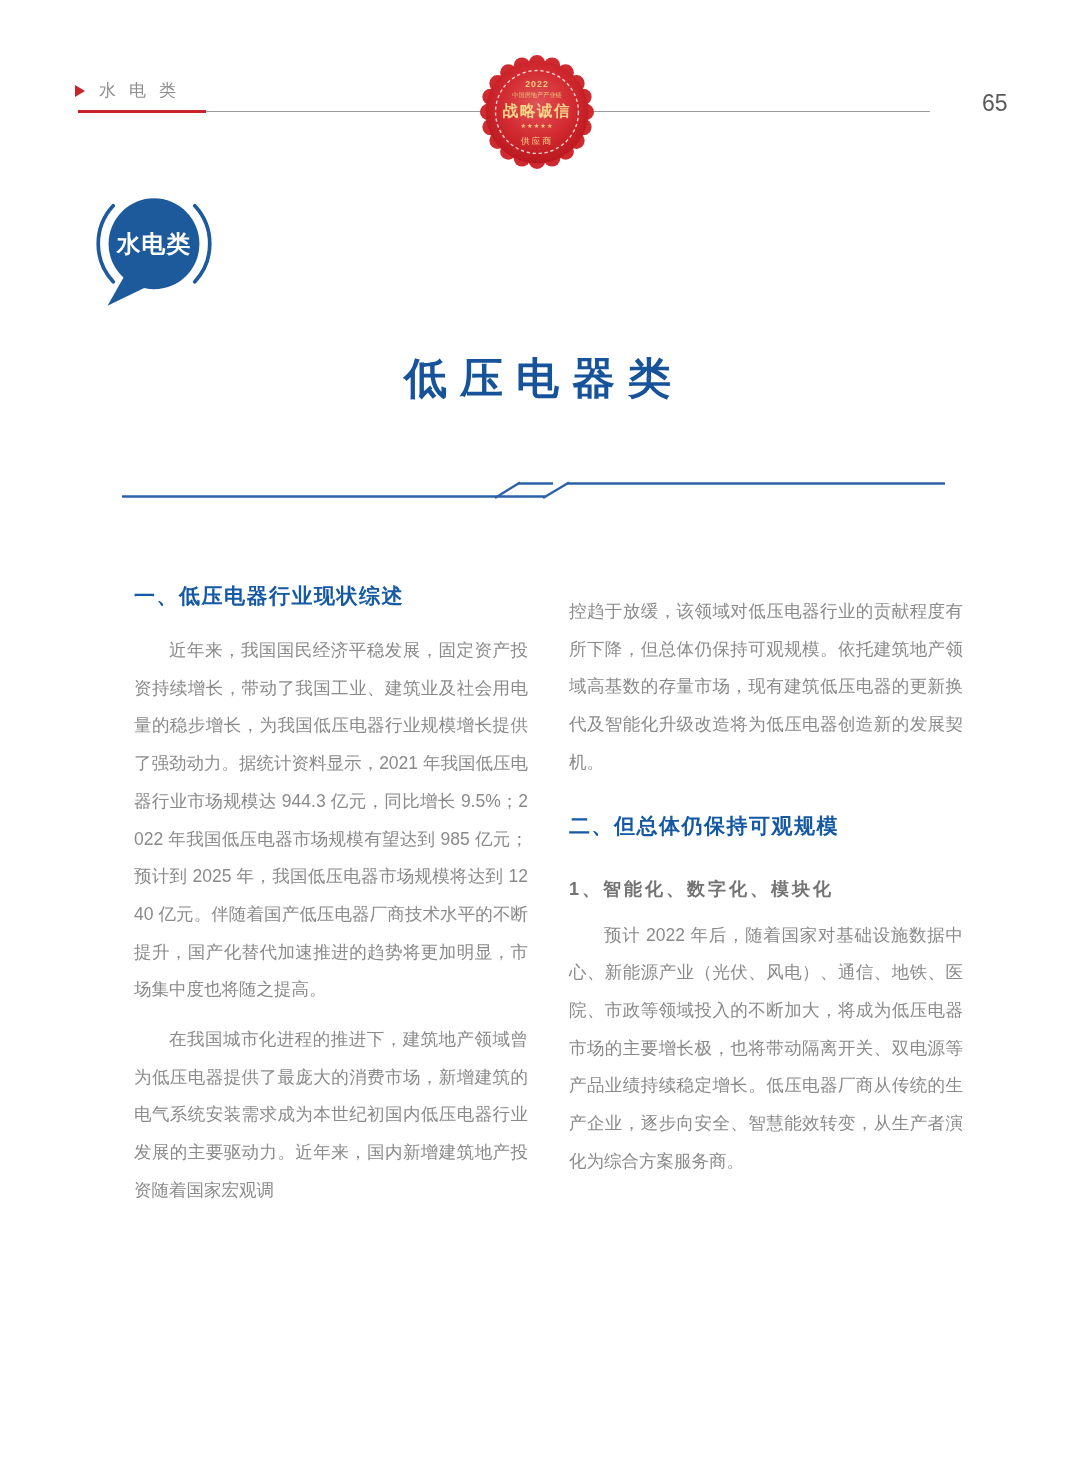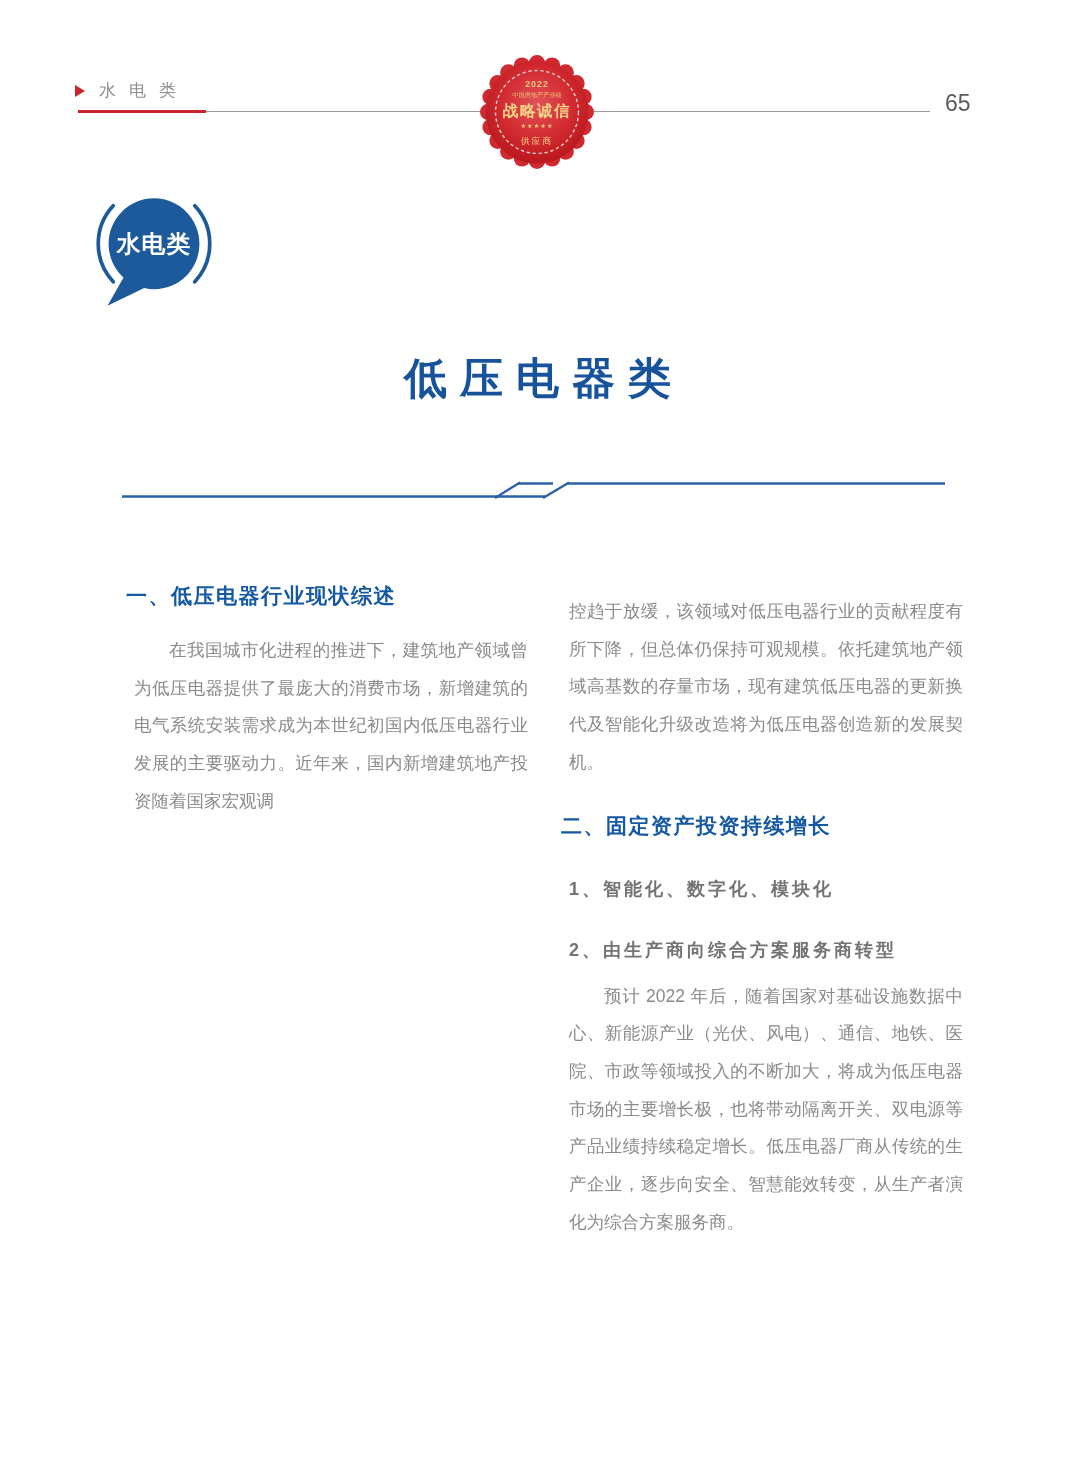--- a/index.html
+++ b/index.html
@@ -12,21 +12,21 @@
   
   .header-label-row { position:absolute; left:75px; top:79px; display:flex; align-items:center; }
   .tri-icon {
     width:0; height:0; border-left:10px solid #c8242b;
     border-top:6px solid transparent; border-bottom:6px solid transparent;
     margin-right:14px;
   }
   .header-label { font-size:17px; color:#8e8e8e; letter-spacing:13px; }
   .header-rule-gray { position:absolute; left:78px; top:111px; width:852px; height:1px; background:#9b9b9b; }
   .header-rule-red  { position:absolute; left:78px; top:110px; width:128px; height:3px; background:#c8242b; }
-  .page-number { position:absolute; left:945px; top:90px; font-size:23px; color:#5a5a5a; }
+  .page-number { position:absolute; left:982px; top:90px; font-size:23px; color:#5a5a5a; }
 
   
   .seal { position:absolute; left:480px; top:55px; width:114px; height:114px; }
 
   
   .bubble { position:absolute; left:94px; top:188px; width:120px; height:126px; }
 
   
   .chapter-title {
     position:absolute; left:0; top:350px; width:1075px; text-align:center;
@@ -37,21 +37,21 @@
   
   .divider { position:absolute; left:122px; top:479px; width:824px; height:24px; }
 
   
   .col { position:absolute; top:581px; width:418px; }
   .col-left  { left:122px; }
   .col-right { left:557px; }
 
   h2.sec {
     font-size:21px; font-weight:bold; color:#1558a3;
-    letter-spacing:1.5px; margin:0 0 21px 4px; line-height:30px;
+    letter-spacing:1.5px; margin:0 0 21px 12px; line-height:30px;
   }
   .col-right h2.sec { margin-top:29px; }
   h3.sub {
     font-size:18px; font-weight:bold; color:#737373;
     letter-spacing:3px; margin:35px 0 15px 12px; line-height:26px;
   }
   p.body {
     font-size:17.5px; color:#8a8a8a; line-height:37.7px;
     text-align:justify; word-break:break-all; margin:12px;
   }
@@ -122,22 +122,22 @@
     <path d="M 0,17.5 H 423"></path>
     <path d="M 373,19 L 398,3.5"></path>
     <path d="M 396,4.5 H 431"></path>
     <path d="M 421,19 L 447,3.5"></path>
     <path d="M 445,4.5 H 823"></path>
   </g>
 </svg>
 
 <div class="col col-left">
   <h2 class="sec">一、低压电器行业现状综述</h2>
+  <p class="body indent">近年来，我国国民经济平稳发展，固定资产投资持续增长，带动了我国工业、建筑业及社会用电量的稳步增长，为我国低压电器行业规模增长提供了强劲动力。据统计资料显示，2021 年我国低压电器行业市场规模达 944.3 亿元，同比增长 9.5%；2022 年我国低压电器市场规模有望达到 985 亿元；预计到 2025 年，我国低压电器市场规模将达到 1240 亿元。伴随着国产低压电器厂商技术水平的不断提升，国产化替代加速推进的趋势将更加明显，市场集中度也将随之提高。</p>
   <p class="body indent">在我国城市化进程的推进下，建筑地产领域曾为低压电器提供了最庞大的消费市场，新增建筑的电气系统安装需求成为本世纪初国内低压电器行业发展的主要驱动力。近年来，国内新增建筑地产投资随着国家宏观调</p>
 </div>
 
 <div class="col col-right">
   <p class="body">控趋于放缓，该领域对低压电器行业的贡献程度有所下降，但总体仍保持可观规模。依托建筑地产领域高基数的存量市场，现有建筑低压电器的更新换代及智能化升级改造将为低压电器创造新的发展契机。</p>
-  <h2 class="sec">二、固定资产投资持续增长</h2>
+  <h2 class="sec">二、但总体仍保持可观规模</h2>
   <h3 class="sub">1、智能化、数字化、模块化</h3>
-  <h3 class="sub">2、由生产商向综合方案服务商转型</h3>
   <p class="body indent">预计 2022 年后，随着国家对基础设施数据中心、新能源产业（光伏、风电）、通信、地铁、医院、市政等领域投入的不断加大，将成为低压电器市场的主要增长极，也将带动隔离开关、双电源等产品业绩持续稳定增长。低压电器厂商从传统的生产企业，逐步向安全、智慧能效转变，从生产者演化为综合方案服务商。</p>
 </div>
 
 </body></html>

